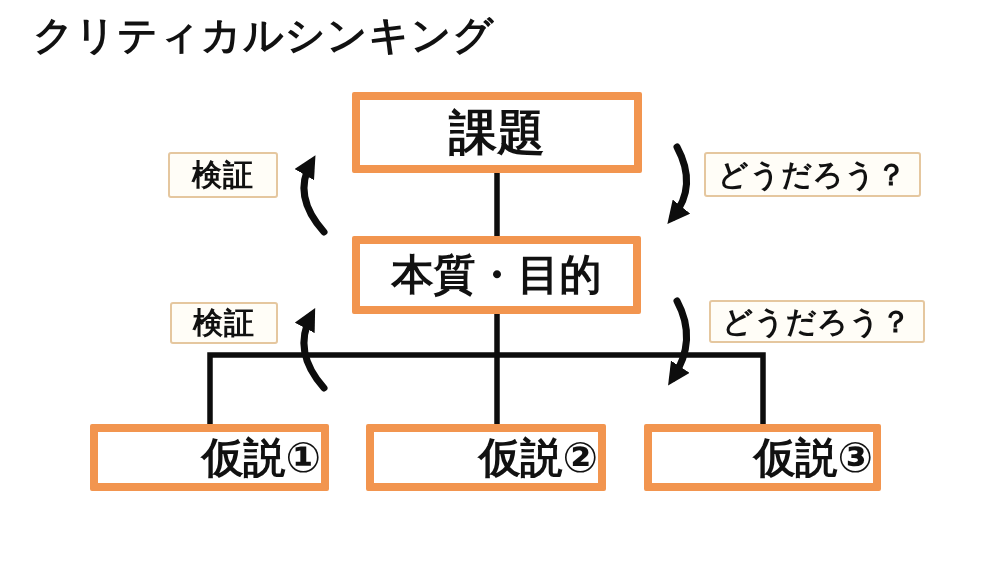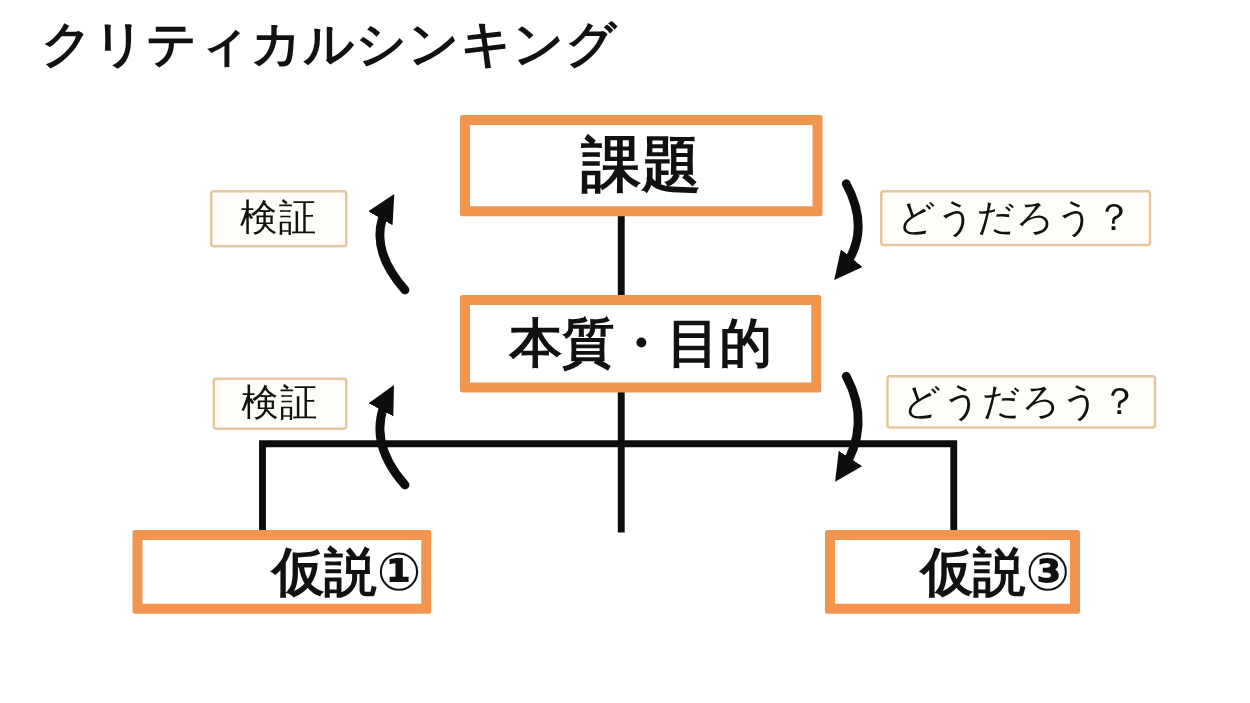--- a/index.html
+++ b/index.html
@@ -25,34 +25,33 @@
     white-space:nowrap;
   }
   .svg-layer{position:absolute;left:0;top:0;width:1000px;height:562px;}
   .node{
     position:absolute;box-sizing:border-box;
     border:8px solid var(--box-border);
     background:#fff;border-radius:2px;
     display:flex;align-items:center;justify-content:center;
     font-weight:800;line-height:1;white-space:nowrap;
     z-index:2;
-    margin-left:16px;
   }
   .node-kadai{left:352px;top:92px;width:290px;height:81px;font-size:48px;}
   .node-honshitsu{left:352px;top:236px;width:289px;height:78px;font-size:42px;}
   .node-hypo{top:424px;height:67px;font-size:42px;justify-content:flex-end;}
   .node-hypo1{left:90px;width:239px;}
   .node-hypo2{left:366px;width:240px;}
-  .node-hypo3{left:644px;width:204px;}
+  .node-hypo3{left:644px;width:237px;}
   .tag{
     position:absolute;box-sizing:border-box;
     border:2px solid var(--label-border);
     background:var(--label-bg);border-radius:3px;
     display:flex;align-items:center;justify-content:center;
-    font-weight:400;line-height:1;white-space:nowrap;
+    font-weight:700;line-height:1;white-space:nowrap;
     font-size:30px;letter-spacing:1px;
     z-index:3;
   }
   .tag-verify1{left:168px;top:152px;width:110px;height:46px;}
   .tag-question1{left:704px;top:152px;width:217px;height:45px;}
   .tag-verify2{left:170px;top:302px;width:108px;height:42px;}
   .tag-question2{left:709px;top:300px;width:216px;height:43px;}
   .connector{fill:none;stroke:var(--line);stroke-width:5.5;}
   .arrow{fill:none;stroke:var(--line);stroke-width:7;stroke-linecap:round;}
   .arrowhead{fill:var(--line);}
@@ -85,20 +84,23 @@
     <span>課題</span>
   </div>
 
   <div class="node node-honshitsu">
     <span>本質・目的</span>
   </div>
 
   <div class="node node-hypo node-hypo1">
     <span>仮説①</span>
   </div>
+  <div class="node node-hypo node-hypo2">
+    <span>仮説②</span>
+  </div>
   <div class="node node-hypo node-hypo3">
     <span>仮説③</span>
   </div>
 
   <div class="tag tag-verify1">
     <span>検証</span>
   </div>
   <div class="tag tag-question1">
     <span>どうだろう？</span>
   </div>

